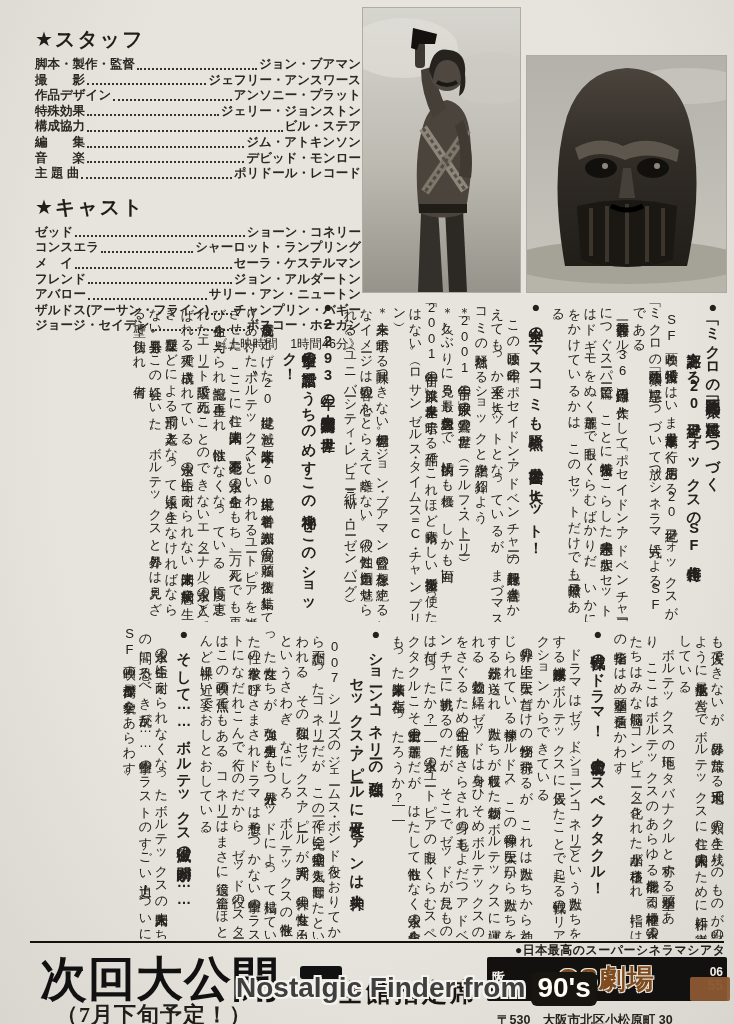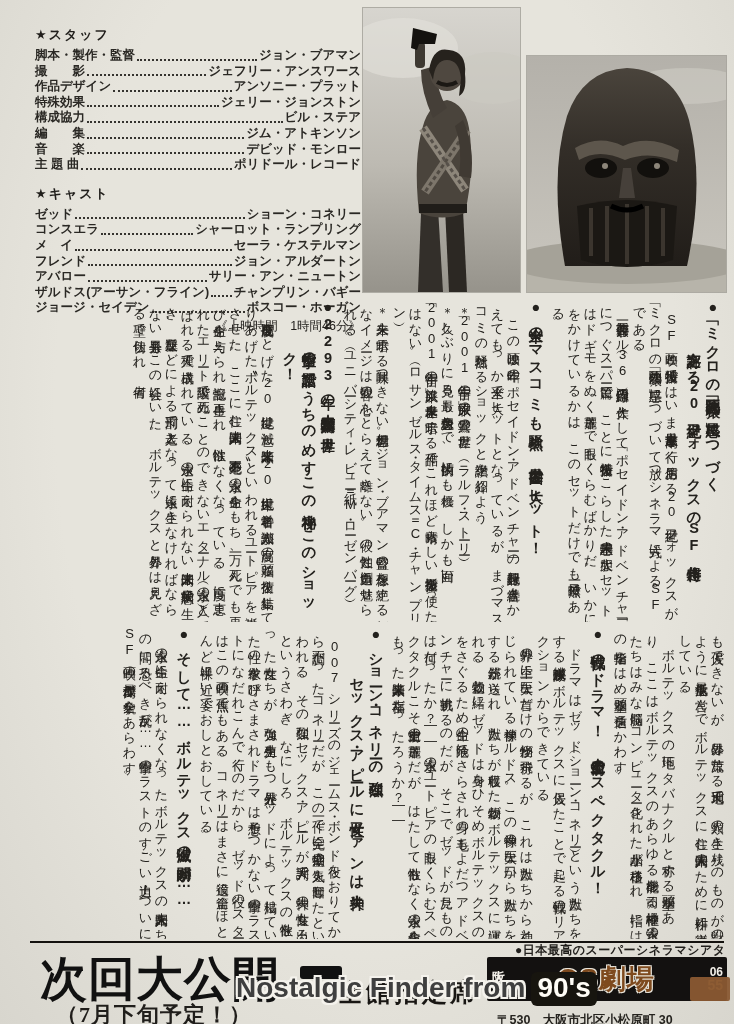--- a/index.html
+++ b/index.html
@@ -8,21 +8,21 @@
     background:#b9b7b0;
     font-family:"Liberation Sans","DejaVu Sans",sans-serif;
   }
   .page{
     position:relative;width:734px;height:1024px;overflow:hidden;
     background:radial-gradient(ellipse at 50% 40%, #e6e4dc 60%, #d8d6ce 100%);
     color:#201e1b;
   }
   
   .credits{position:absolute;left:35px;top:26px;width:326px;}
-  .credit-heading{font-size:13px;font-weight:bold;letter-spacing:2px;margin:0 0 4px 0;}
+  .credit-heading{font-size:20px;font-weight:bold;letter-spacing:2px;margin:0 0 4px 0;}
   .credit-rows{margin-bottom:12px;}
   .crow{display:flex;align-items:flex-end;font-size:12.5px;line-height:15.6px;font-weight:bold;color:#2a2824;}
   .crow .lbl{white-space:pre;}
   .crow .dots{flex:1;border-bottom:2px dotted #35332f;margin:0 2px 3px 2px;min-width:8px;}
   .crow .nm{white-space:pre;}
   .runtime{font-size:12.5px;font-weight:normal;text-align:right;margin-top:2px;}
   
   .photo{position:absolute;overflow:hidden;box-shadow:0 0 0 1px rgba(90,88,80,.4);}
   #photo1{left:363px;top:8px;width:157px;height:284px;}
   #photo2{left:527px;top:56px;width:199px;height:236px;}

